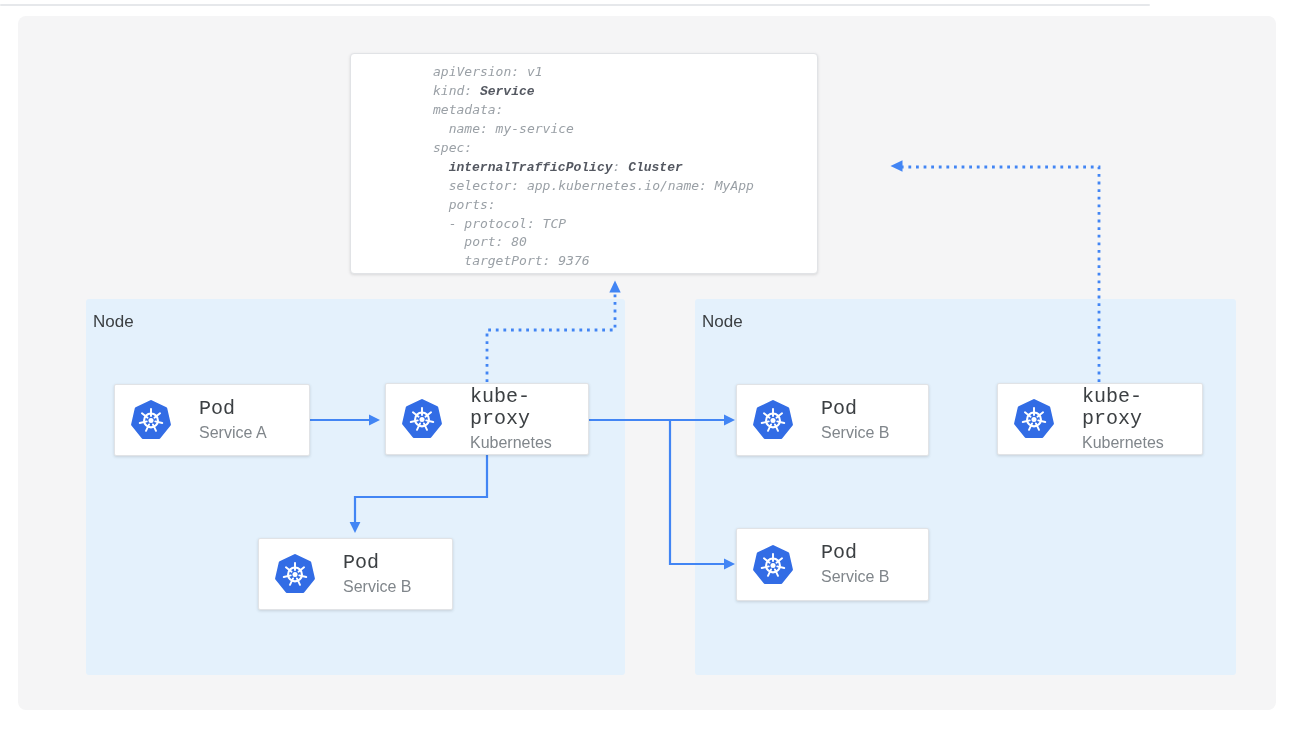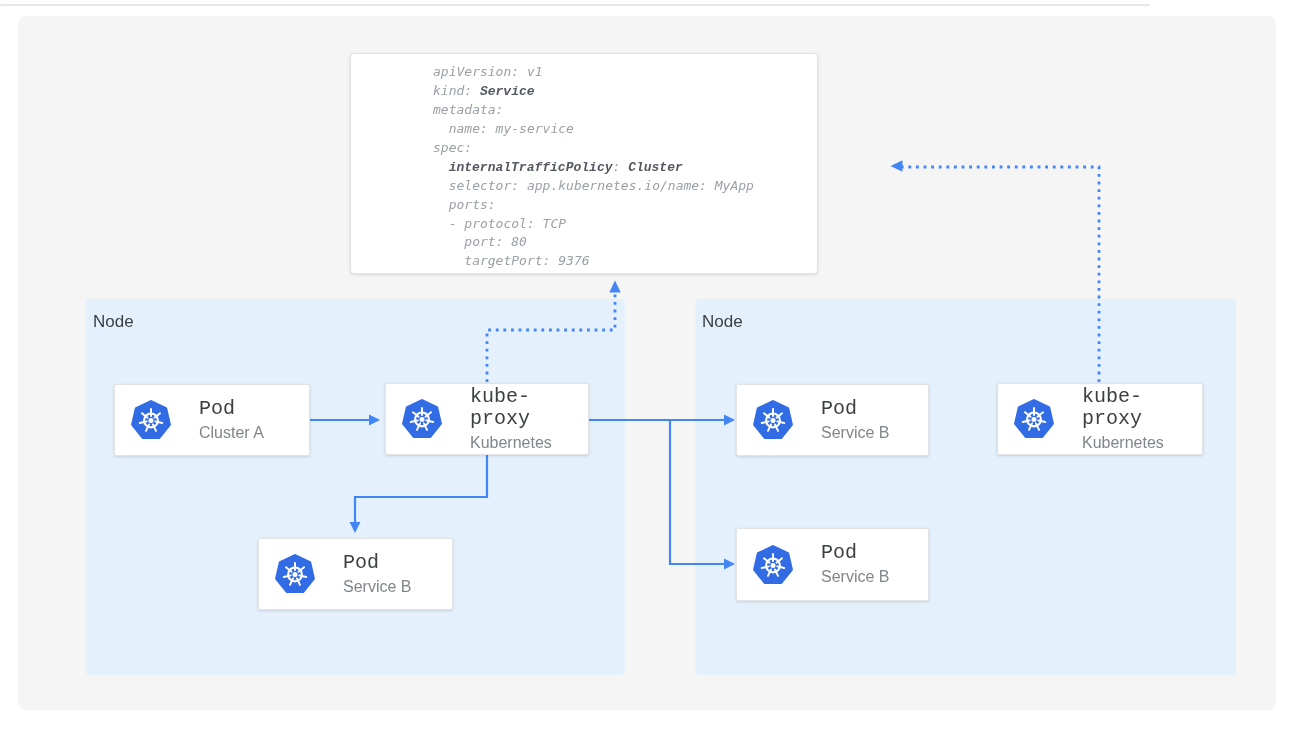--- a/index.html
+++ b/index.html
@@ -137,21 +137,21 @@
               <path d="M54.6 60.5 L61.9 75.8"></path>
               <path d="M45.4 60.5 L38.1 75.8"></path>
               <path d="M39.8 53.3 L23.2 57.1"></path>
               <path d="M41.8 44.5 L28.5 33.9"></path>
             </g>
             <circle cx="50" cy="51" r="6" fill="#fff"></circle>
           </svg>
         </span>
       <div class="card-text">
         <div class="card-title">Pod</div>
-        <div class="card-subtitle">Cluster A</div>
+        <div class="card-subtitle">Service A</div>
       </div>
     </div>
 
     <div class="card card-kproxy-left">
       <span class="k8s-icon">
           <svg viewBox="0 0 100 100" aria-hidden="true">
             <path fill="var(--k8s-blue)" stroke="var(--k8s-blue)" stroke-width="7" stroke-linejoin="round" d="M50 6 L85.2 22.9 L93.9 61 L69.5 91.5 L30.5 91.5 L6.1 61 L14.8 22.9 Z"></path>
             <circle cx="50" cy="51" r="16.5" fill="none" stroke="#fff" stroke-width="5"></circle>
             <g stroke="#fff" stroke-width="4.6" stroke-linecap="round">
               <path d="M50 40.5 L50 23.5"></path>

